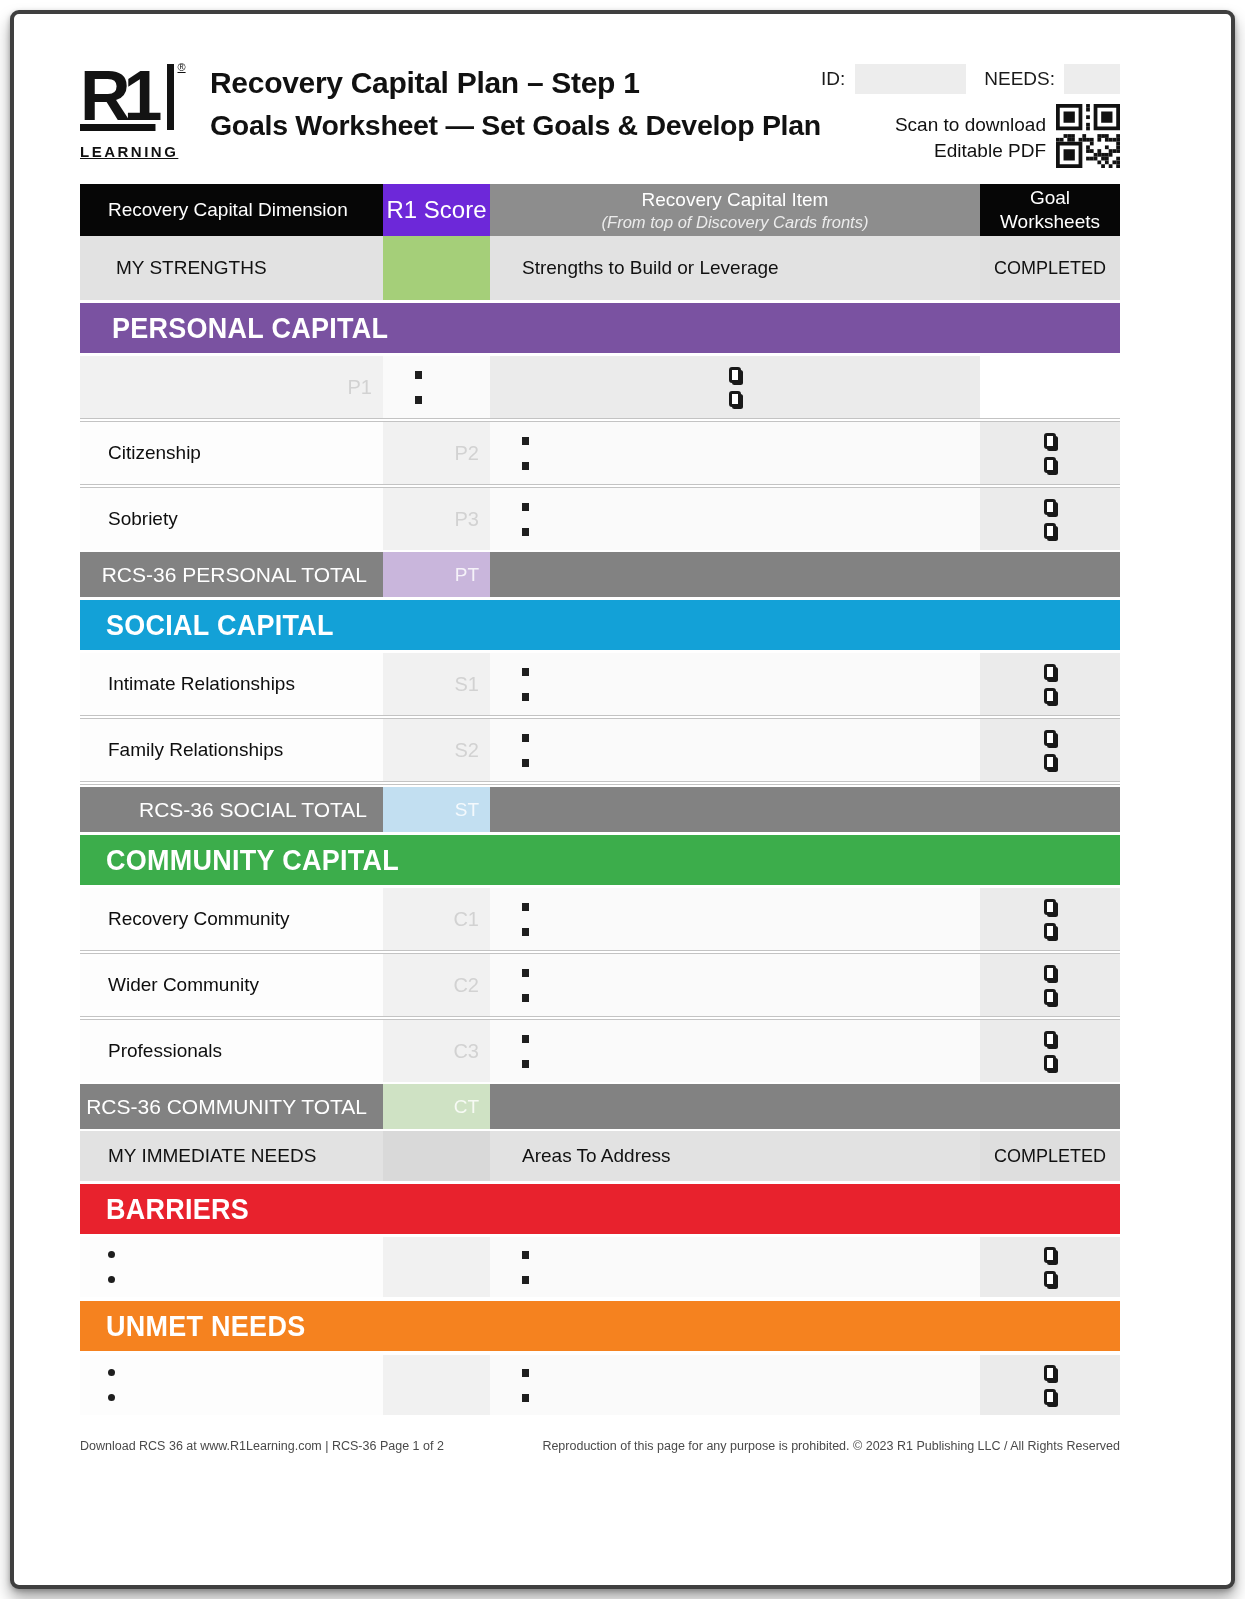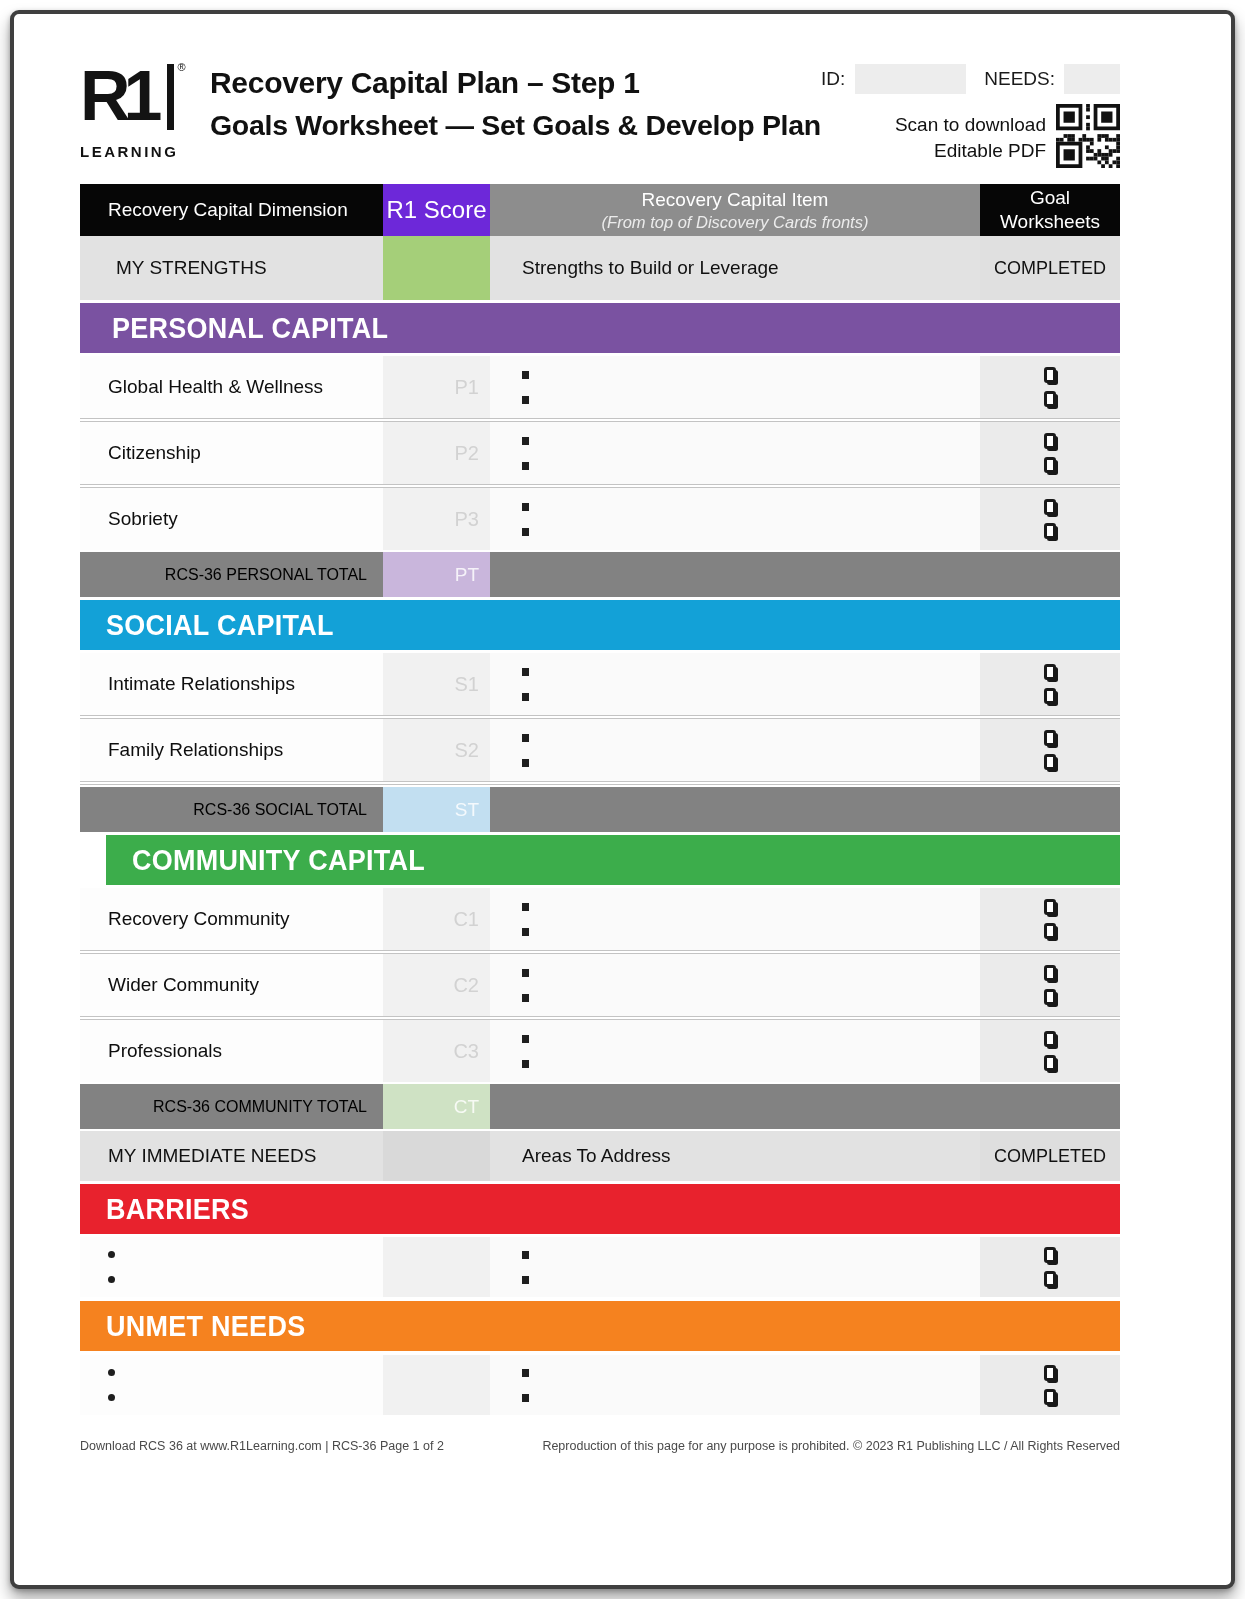--- a/index.html
+++ b/index.html
@@ -16,21 +16,21 @@
     background: #fff;
     border: 4px solid #3f3f3f;
     border-radius: 9px;
     box-shadow: 0 10px 16px rgba(0,0,0,.35), 0 2px 5px rgba(0,0,0,.25);
     overflow: hidden;
   }
   .content { width: 1040px; margin-left: 66px; }
 
   
   .head { display: flex; padding-top: 46px; height: 170px; }
-  .logo { width: 122px; flex: 0 0 auto; }
+  .logo { width: 122px; flex: 0 0 auto; text-decoration: underline; }
   .logo-row { display: flex; align-items: flex-start; height: 80px; }
   .logo-r1 { font-size: 70px; font-weight: 900; letter-spacing: -7px; line-height: 72px; color: #131313; }
   .logo-bar { width: 7px; height: 66px; background: #131313; margin-left: 12px; margin-top: 4px; }
   .logo-reg { font-size: 11px; margin-left: 3px; line-height: 14px; }
   .logo-sub { font-size: 15px; font-weight: 700; letter-spacing: 2.5px; margin-top: 3px; }
 
   .titles { margin-left: 8px; padding-top: 6px; }
   .title1 { font-size: 30px; font-weight: 800; letter-spacing: -0.3px; white-space: nowrap; }
   .title2 { font-size: 28.5px; font-weight: 800; letter-spacing: -0.3px; margin-top: 9px; white-space: nowrap; }
 
@@ -58,21 +58,21 @@
   .strengths .sc1 { display: flex; align-items: center; padding-left: 36px; font-size: 19px; }
   .strengths .sc2 { background: #a5cf79; }
   .strengths .sc3 { display: flex; align-items: center; padding-left: 32px; font-size: 19px; }
   .strengths .sc4 { display: flex; align-items: center; justify-content: center; font-size: 18px; background: #e0e0e0; }
 
   .banner { height: 50px; display: flex; align-items: center; }
   .banner-text { color: #fff; font-size: 29px; font-weight: 700; padding-left: 28px; letter-spacing: .3px;
                  display: inline-block; transform: scaleX(.93); transform-origin: left center; }
   .b-personal  { background: #7a52a1; padding-left: 6px; }
   .b-social    { background: #13a1d7; }
-  .b-community { background: #3cad4b; margin-left: 26px; }
+  .b-community { background: #3cad4b; }
   .b-barriers  { background: #e8222d; }
   .b-unmet     { background: #f5821f; }
 
   .drow { height: 62px; }
   .drow .c1 { background: #fdfdfd; display: flex; align-items: center; padding-left: 28px; font-size: 19px; color: #0e0e0e; }
   .drow .c2 { background: #f1f1f1; display: flex; align-items: center; justify-content: flex-end; padding-right: 11px; }
   .drow .c3 { background: #fafafa; }
   .drow .c4 { background: #ebebeb; }
   .code { font-size: 20px; color: #d2d2d2; }
 
@@ -83,21 +83,21 @@
 
   .goal-cell { display: flex; flex-direction: column; align-items: center; justify-content: center; gap: 8px; }
   .cbx { width: 12px; height: 16px; background: #fff; border: 3px solid #191919; border-radius: 3px;
          box-shadow: 2.5px 2.5px 0 -0.5px #191919; display: inline-block; }
 
   .rowdiv { height: 4px; width: 1040px;
             background: linear-gradient(to bottom, #c3c3c3 0 1px, #ffffff 1px 3px, #c3c3c3 3px 4px); }
   .gap2 { height: 2px; } .gap3 { height: 3px; } .gap4 { height: 4px; }
 
   .total { height: 45px; background: #828282; }
-  .total .tl { display: flex; align-items: center; justify-content: flex-end; padding-right: 16px; color: #000000; font-size: 16px; }
+  .total .tl { display: flex; align-items: center; justify-content: flex-end; padding-right: 16px; color: #ffffff; font-size: 21px; }
   .tcell { display: flex; align-items: center; justify-content: flex-end; padding-right: 11px; }
   .tcode { font-size: 19px; color: rgba(255,255,255,.82); }
   .tc-pt { background: #c9b6dc; } .tc-st { background: #c2dff1; } .tc-ct { background: #cfe2c4; text-align: right; }
   .c34 { grid-column: 3 / 5; background: #828282; }
 
   .needs { height: 50px; background: #e2e2e2; }
   .needs .nc1 { display: flex; align-items: center; padding-left: 28px; font-size: 19px; }
   .needs .nc2 { background: #d9d9d9; }
   .needs .nc3 { display: flex; align-items: center; padding-left: 32px; font-size: 19px; }
   .needs .nc4 { display: flex; align-items: center; justify-content: center; font-size: 18px; background: #dedede; }
@@ -228,21 +228,20 @@
       <div class="sc4">COMPLETED</div>
     </div>
 
     <div class="gap3"></div>
     <div class="banner b-personal">
       <span class="banner-text">PERSONAL CAPITAL</span>
     </div>
     <div class="gap3"></div>
 
     <div class="grid-row drow">
-      <div class="c1">Global Health &amp; Wellness</div>
       <div class="c2">
           <span class="code">P1</span>
         </div>
       <div class="c3 item-cell">
         <div class="wline">
             <span class="sqb"></span>
           </div>
         <div class="wline">
             <span class="sqb"></span>
           </div>

